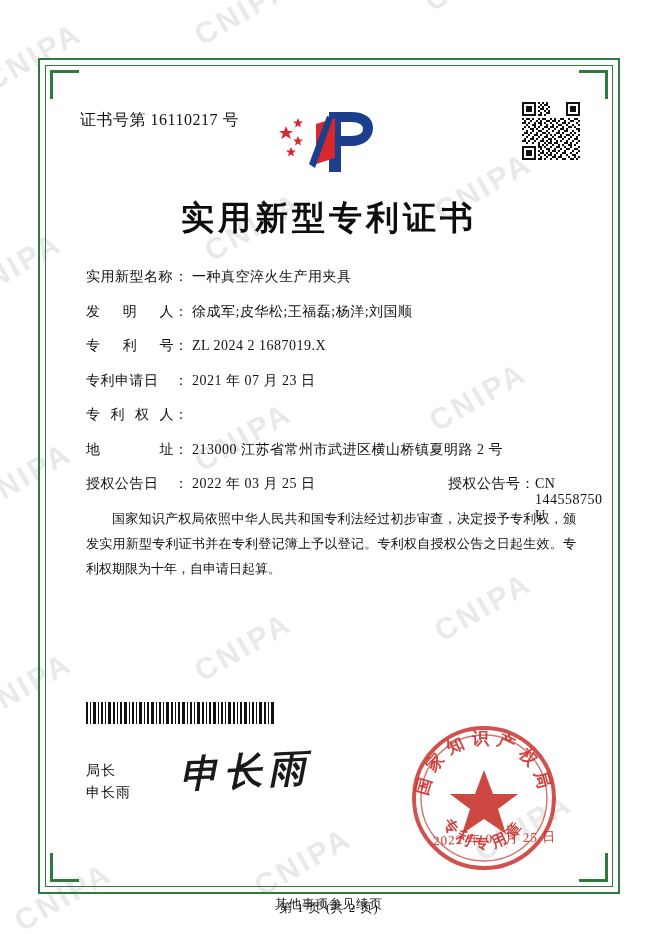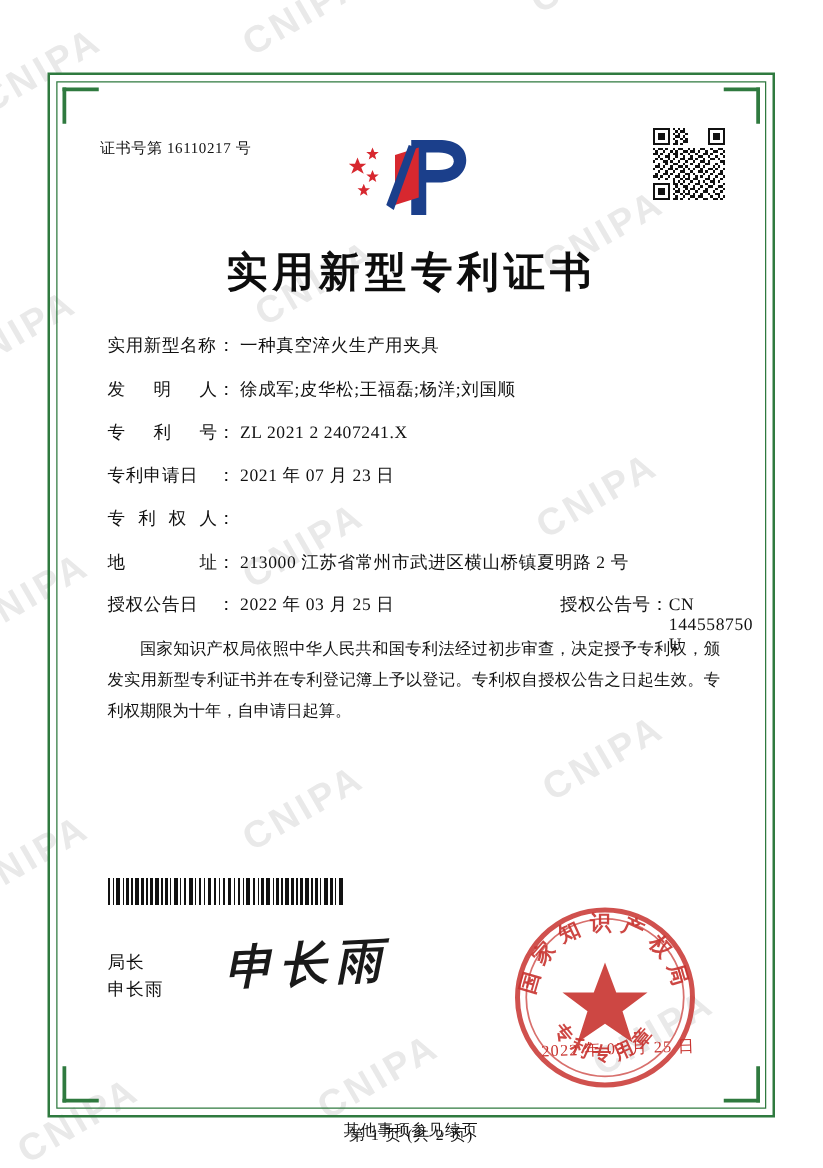--- a/index.html
+++ b/index.html
@@ -66,21 +66,21 @@
   .content {
     position: absolute;
     inset: 0;
     z-index: 2;
   }
 
   .cert-no {
     position: absolute;
     left: 40px;
     top: 50px;
-    font-size: 12px;
+    font-size: 16px;
     color: #111;
     letter-spacing: 0.5px;
   }
 
   
   .qr {
     position: absolute;
     right: 38px;
     top: 42px;
     width: 58px;
@@ -532,21 +532,21 @@
         <span class="value">徐成军;皮华松;王福磊;杨洋;刘国顺</span>
       </div>
 
       <div class="row">
         <span class="label spread">
           <span>专</span>
           <span>利</span>
           <span>号</span>
         </span>
         <span class="colon">：</span>
-        <span class="value">ZL 2021 2 2407241.X</span>
+        <span class="value">ZL 2024 2 1687019.X</span>
       </div>
 
       <div class="row">
         <span class="label">专利申请日</span>
         <span class="colon">：</span>
         <span class="value">2021 年 07 月 23 日</span>
       </div>
 
       <div class="row">
         <span class="label spread">

